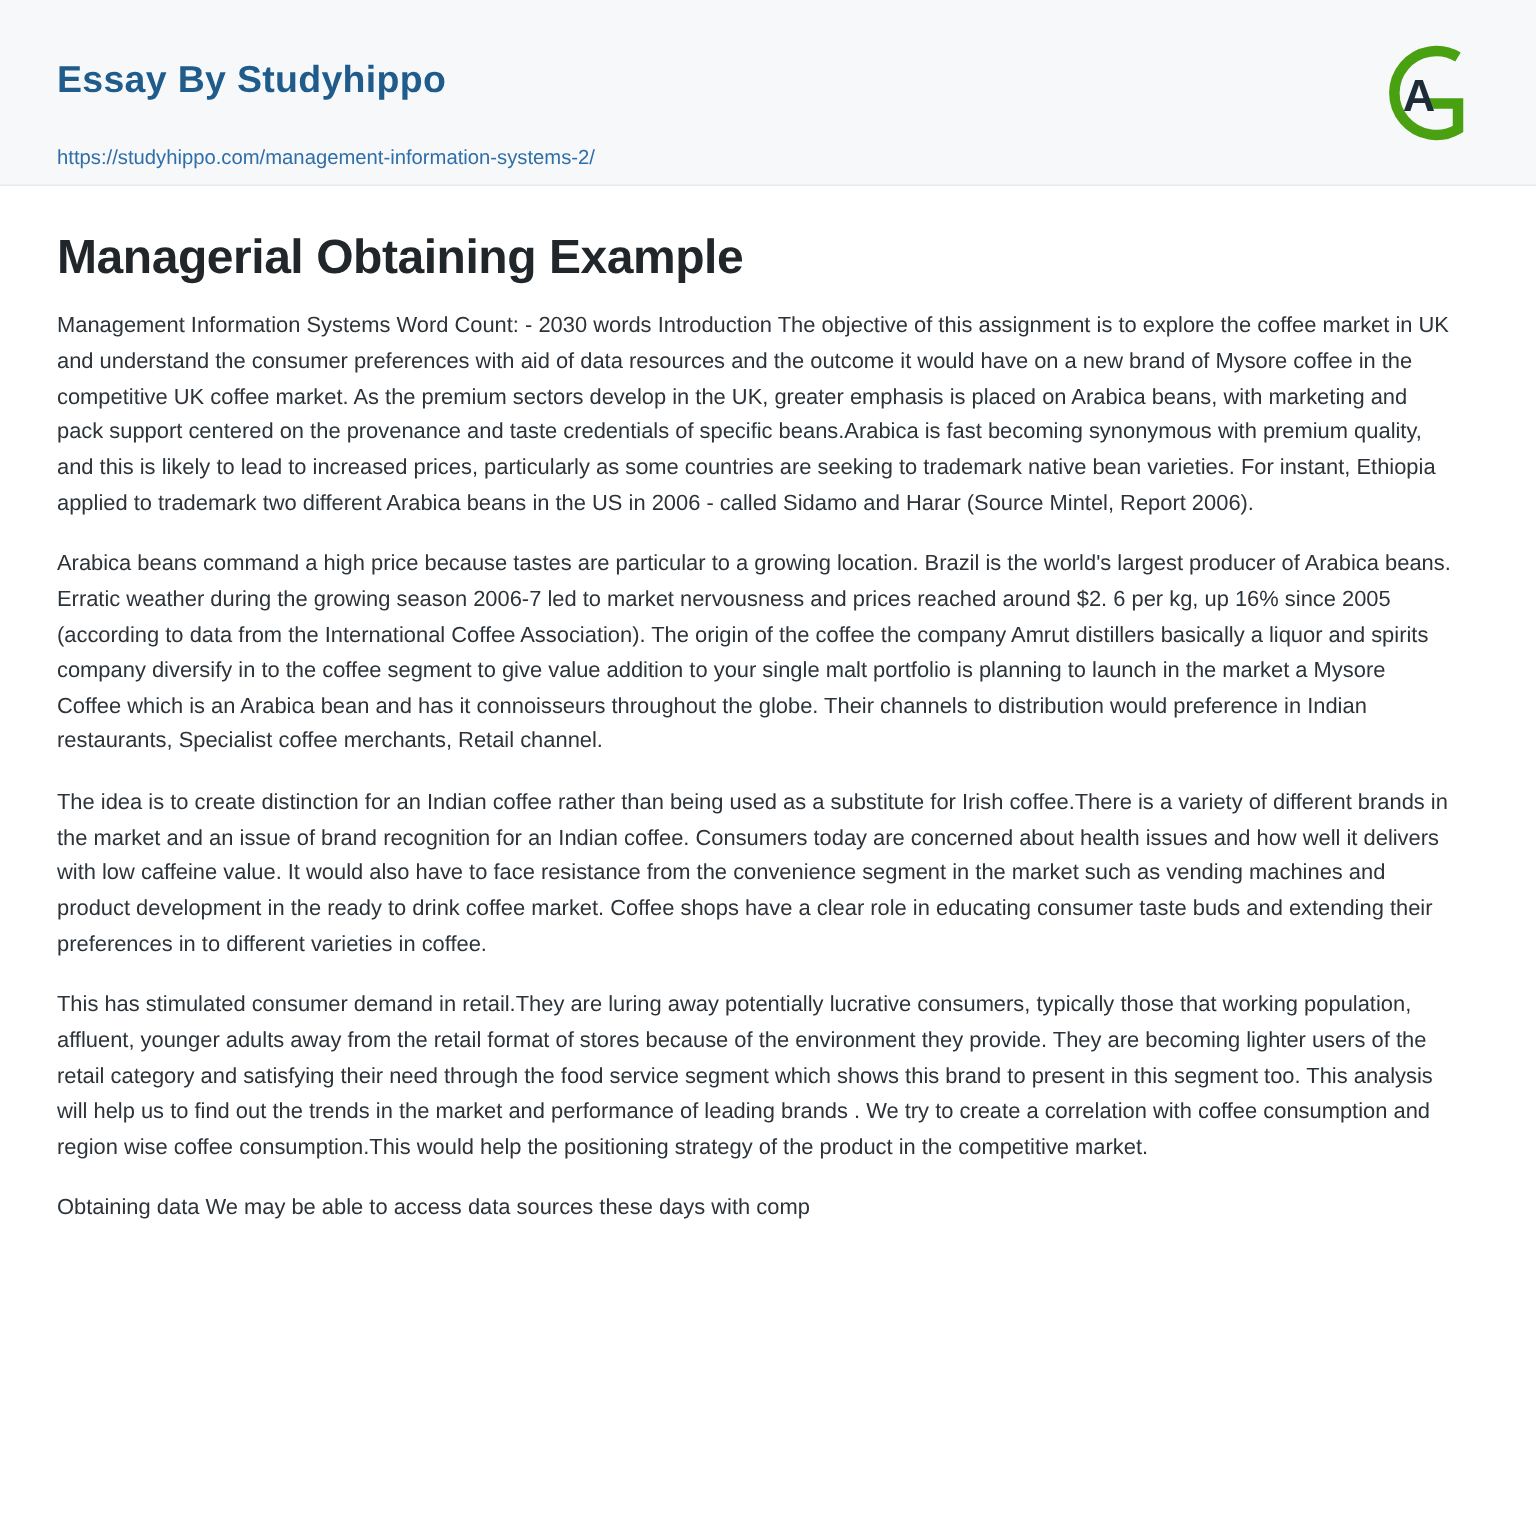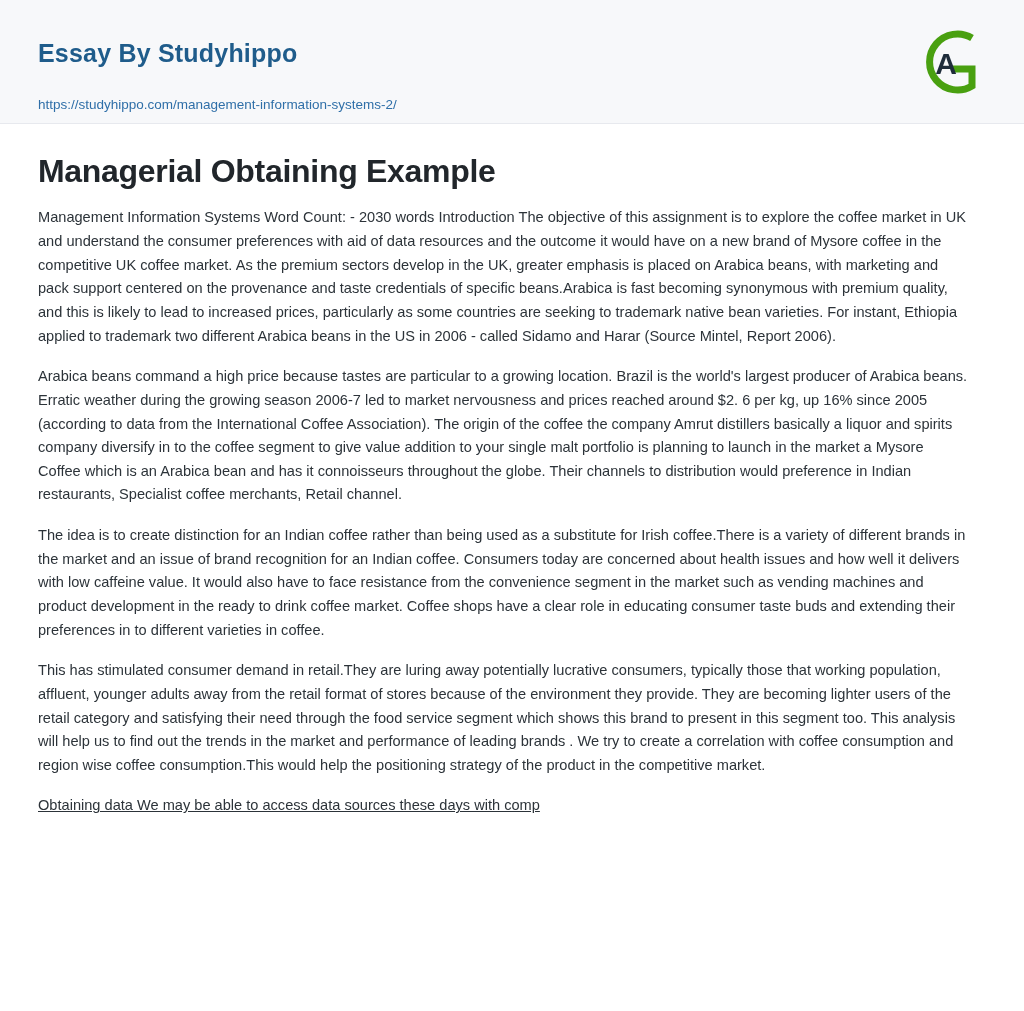--- a/index.html
+++ b/index.html
@@ -82,21 +82,20 @@
   .para {
     font-size: 14.6px;
     line-height: 1.62;
     color: #2c3339;
     margin: 0 16px 17px 0;
     text-align: left;
   }
 
   .para:last-child {
     margin-bottom: 0;
-    text-decoration: underline;
   }
 </style>
 </head>
 <body>
 
 <div class="page">
 
   <div class="header">
     <div class="brand">Essay By Studyhippo</div>
     <a class="site-url">https://studyhippo.com/management-information-systems-2/</a>

